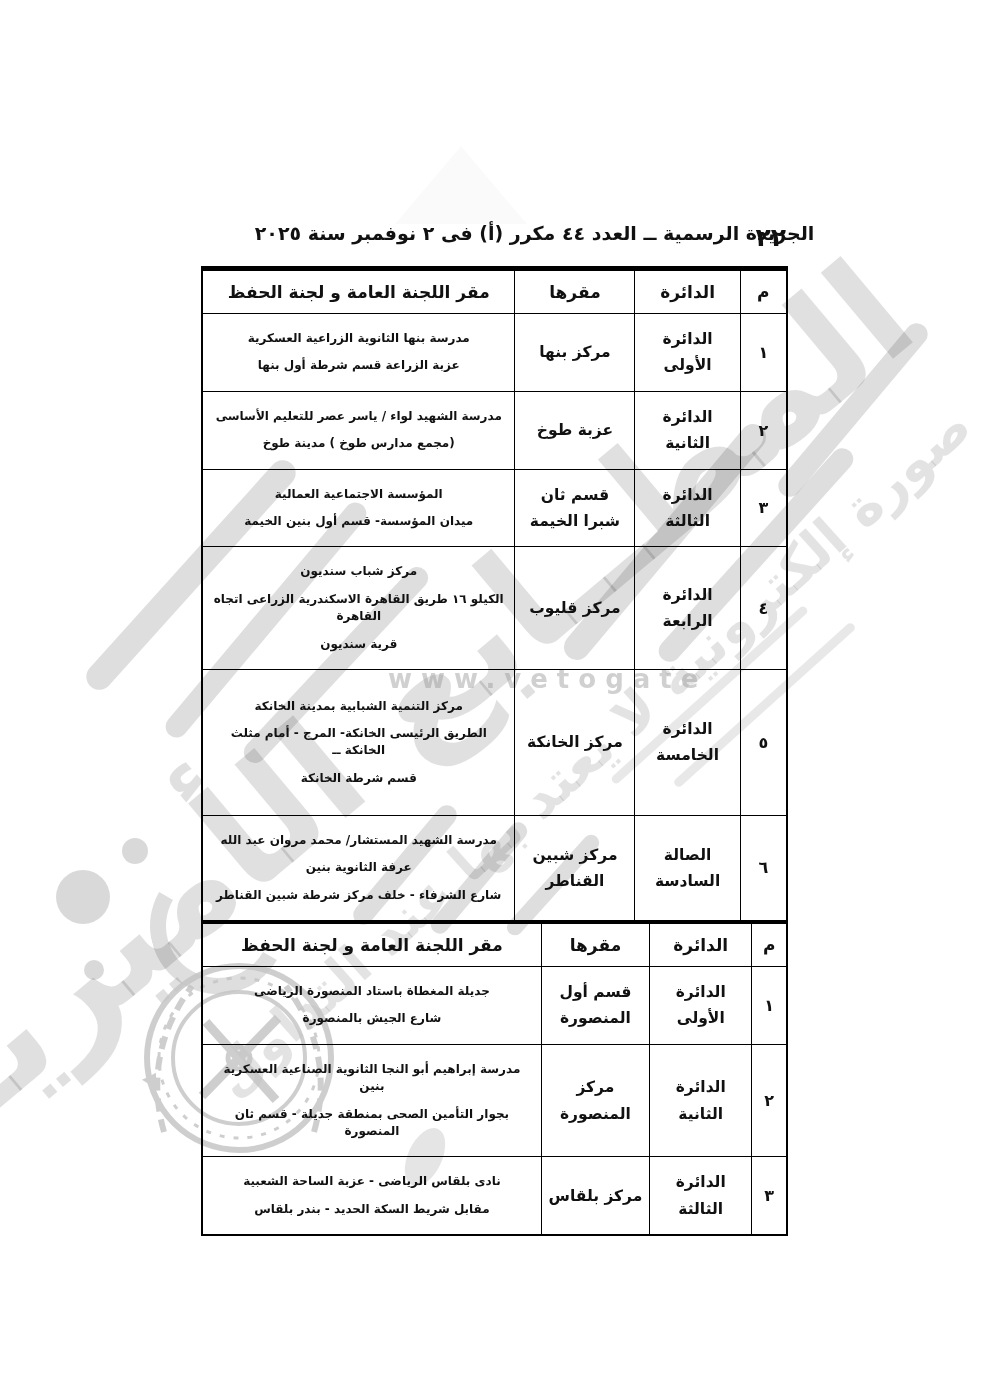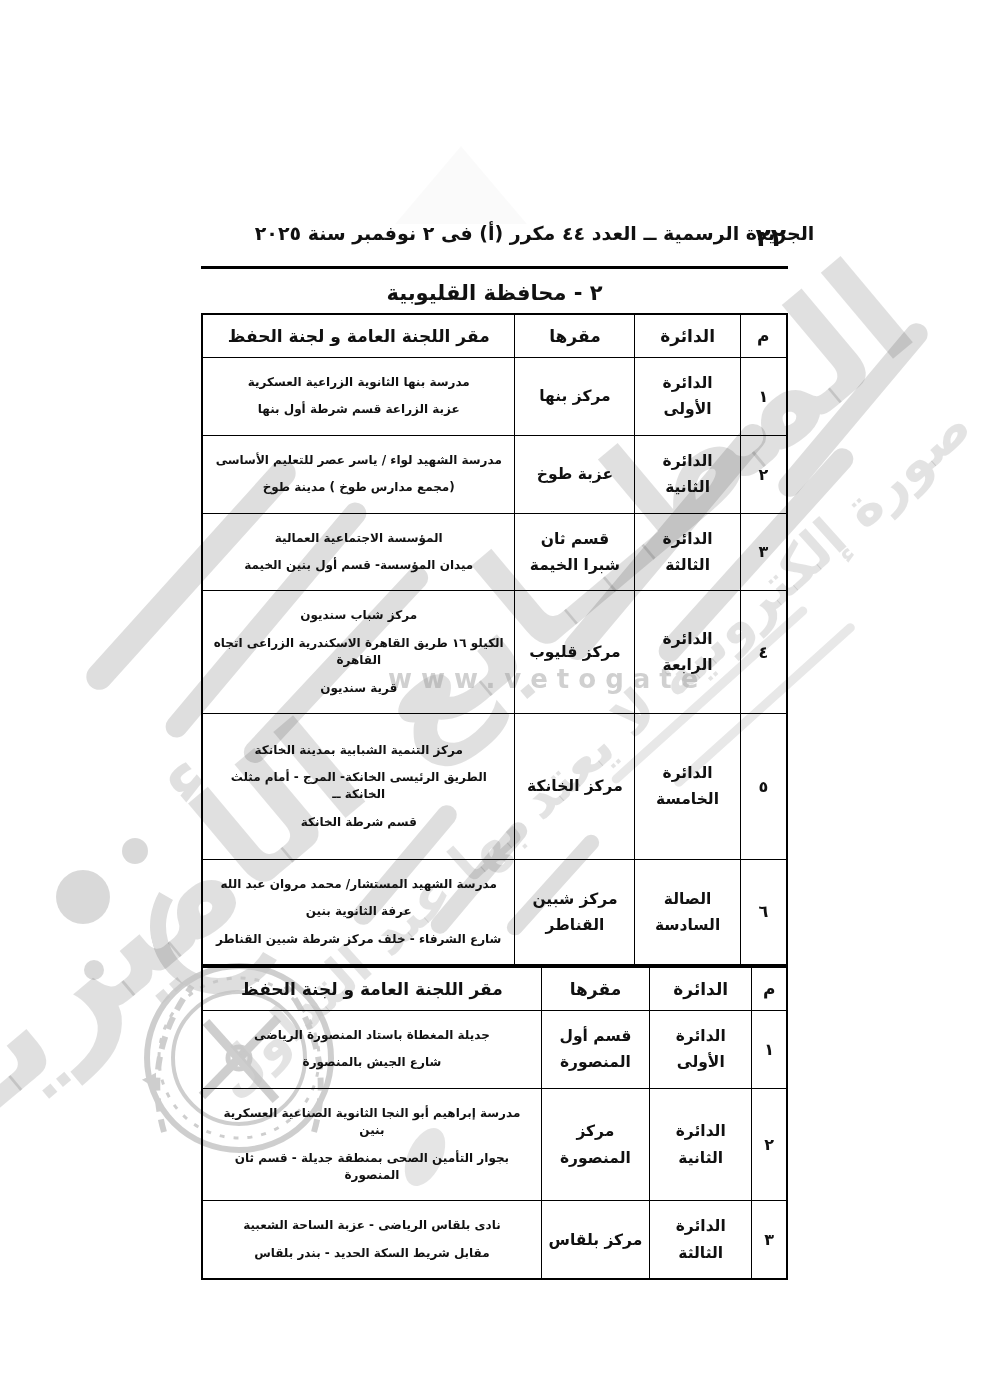--- a/index.html
+++ b/index.html
@@ -92,21 +92,20 @@
 
   <div id="content">
 
     <div class="page-header">
       <span class="title">الجريدة الرسمية ــ العدد ٤٤ مكرر (أ) فى ٢ نوفمبر سنة ٢٠٢٥</span>
       <span class="pnum">٢٢</span>
     </div>
     <div class="rule"></div>
 
     <div class="section">
-      <div class="sec-title">٢ - محافظة القليوبية</div>
       <table id="table-1">
         <colgroup>
           <col style="width:8%">
             <col style="width:18%">
             <col style="width:20.5%">
             <col style="width:53.5%">
         </colgroup>
         <thead>
           <tr>
             <th>م</th>

